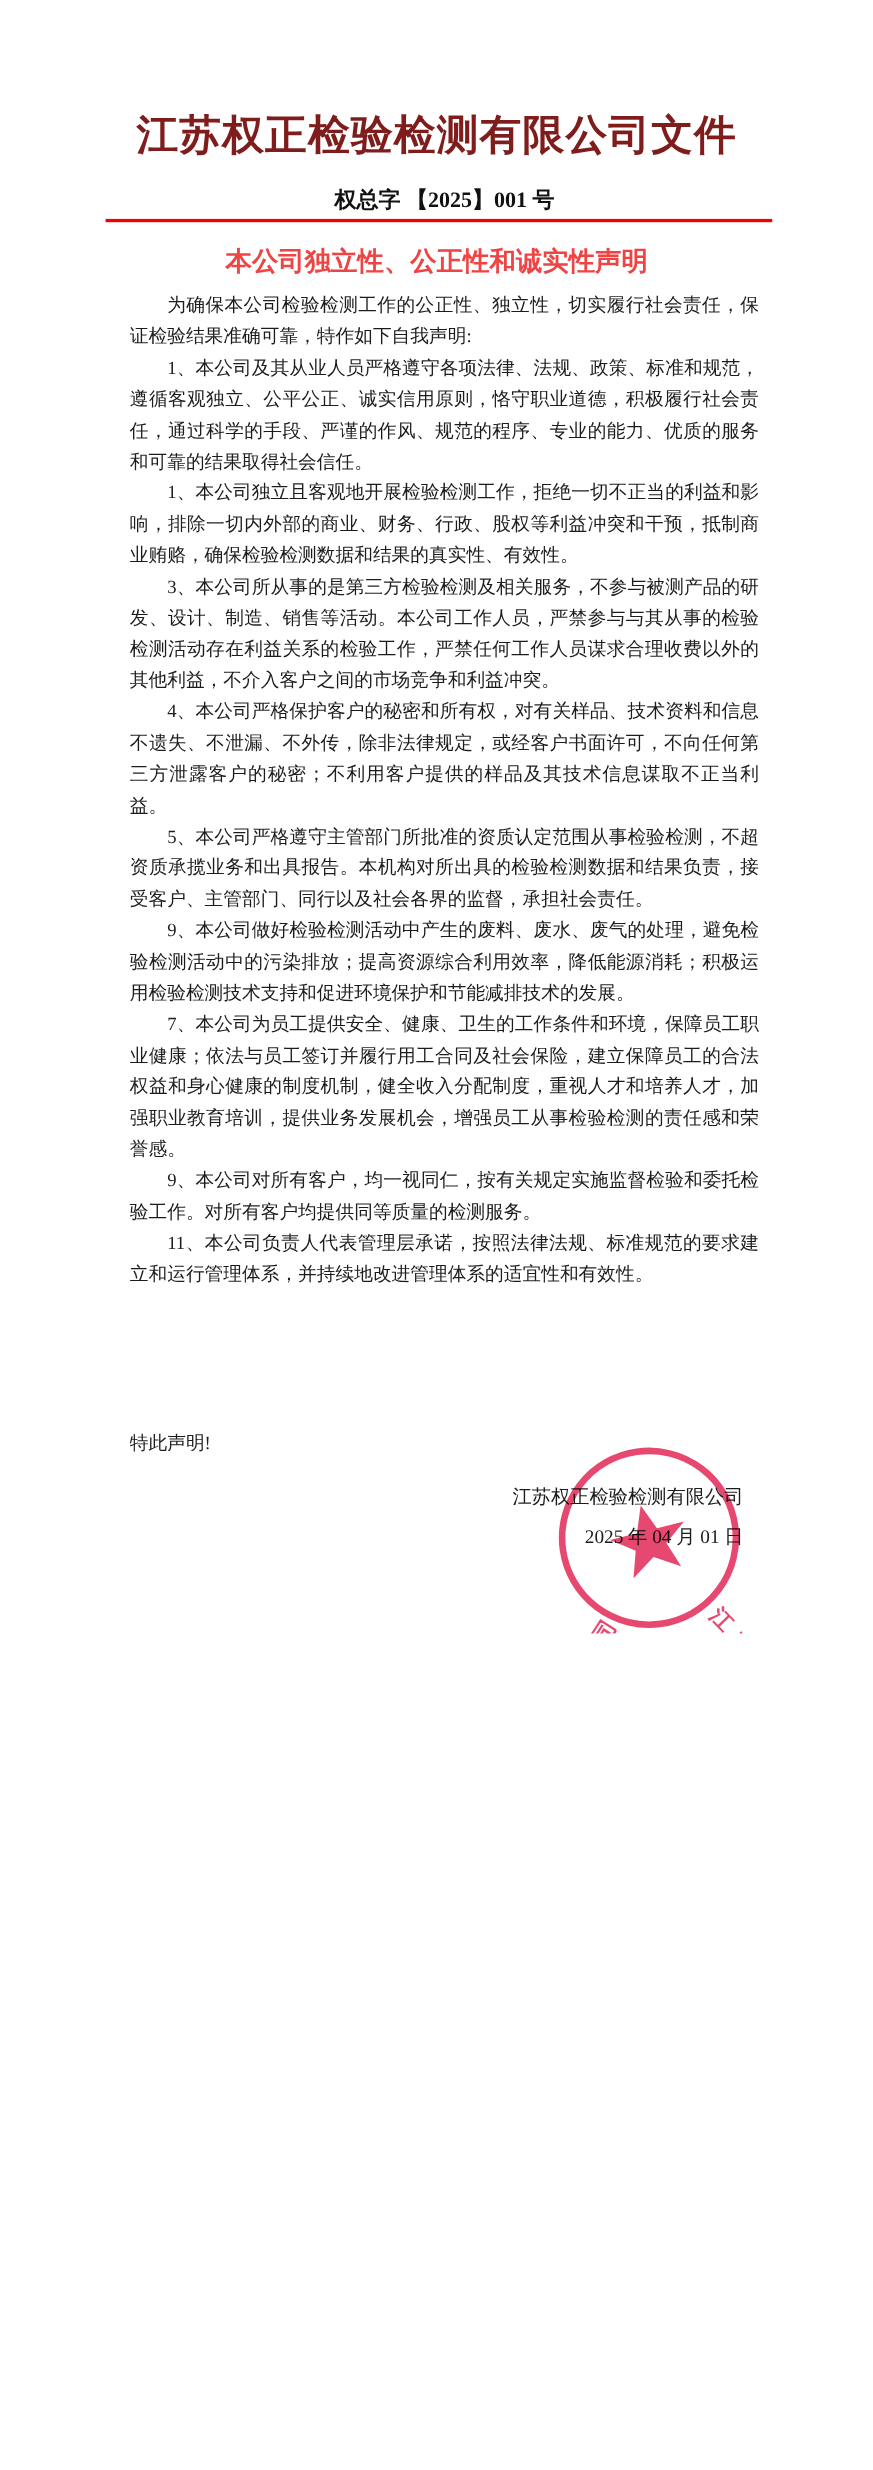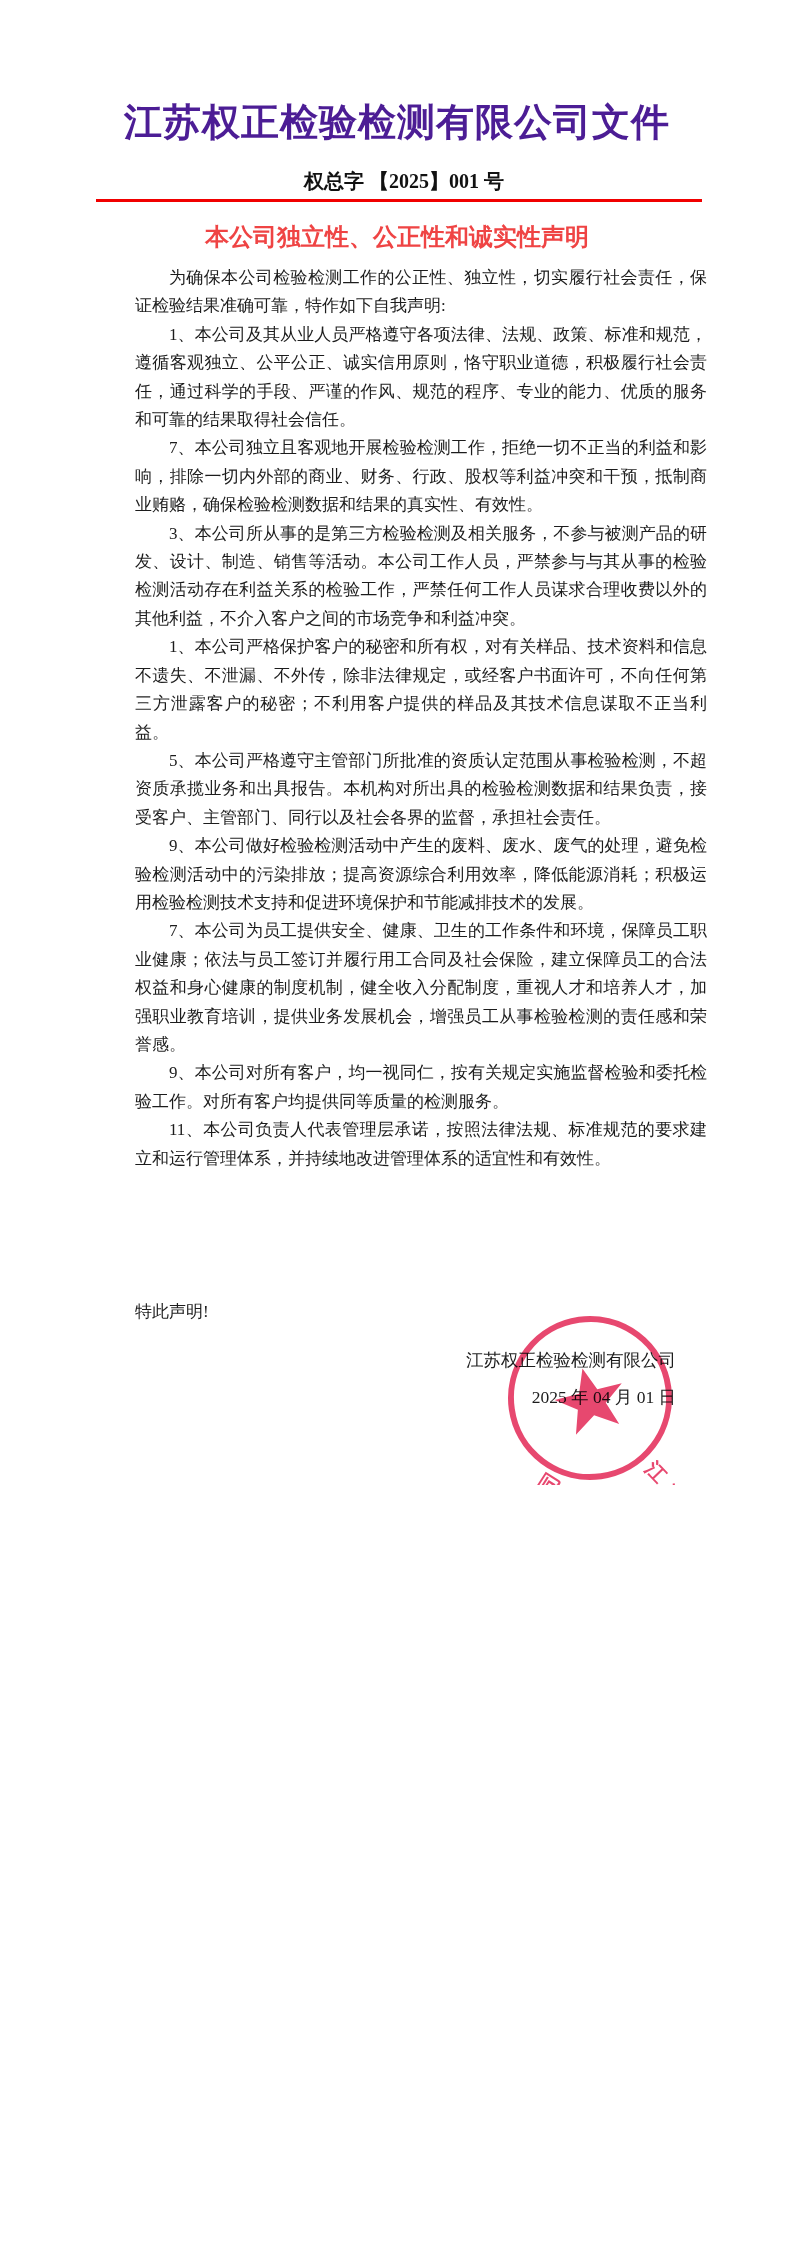--- a/index.html
+++ b/index.html
@@ -18,21 +18,21 @@
   }
   .doc-title {
     position: absolute;
     top: 97px;
     left: 0;
     right: 0;
     text-align: center;
     font-size: 38px;
     font-weight: bold;
     letter-spacing: 1px;
-    color: #4c1d95;
+    color: #7f1d1d;
     white-space: nowrap;
   }
   .doc-number {
     position: absolute;
     top: 168px;
     left: 0;
     right: 0;
     text-align: center;
     font-size: 20px;
     font-weight: bold;
@@ -55,21 +55,21 @@
     right: 0;
     text-align: center;
     font-size: 24px;
     font-weight: bold;
     color: #ef4444;
     white-space: nowrap;
   }
   .body-text {
     position: absolute;
     top: 264px;
-    left: 135px;
+    left: 118px;
     width: 572px;
     font-size: 17px;
     line-height: 28.4px;
     text-align: justify;
   }
   .body-text p {
     margin: 0;
     text-indent: 2em;
   }
   .closing {
@@ -105,23 +105,23 @@
 
   <div class="doc-number">权总字 【2025】001 号</div>
 
   <div class="red-rule"></div>
 
   <div class="statement-heading">本公司独立性、公正性和诚实性声明</div>
 
   <div class="body-text">
     <p>为确保本公司检验检测工作的公正性、独立性，切实履行社会责任，保证检验结果准确可靠，特作如下自我声明:</p>
     <p>1、本公司及其从业人员严格遵守各项法律、法规、政策、标准和规范，遵循客观独立、公平公正、诚实信用原则，恪守职业道德，积极履行社会责任，通过科学的手段、严谨的作风、规范的程序、专业的能力、优质的服务和可靠的结果取得社会信任。</p>
-    <p>7、本公司独立且客观地开展检验检测工作，拒绝一切不正当的利益和影响，排除一切内外部的商业、财务、行政、股权等利益冲突和干预，抵制商业贿赂，确保检验检测数据和结果的真实性、有效性。</p>
+    <p>1、本公司独立且客观地开展检验检测工作，拒绝一切不正当的利益和影响，排除一切内外部的商业、财务、行政、股权等利益冲突和干预，抵制商业贿赂，确保检验检测数据和结果的真实性、有效性。</p>
     <p>3、本公司所从事的是第三方检验检测及相关服务，不参与被测产品的研发、设计、制造、销售等活动。本公司工作人员，严禁参与与其从事的检验检测活动存在利益关系的检验工作，严禁任何工作人员谋求合理收费以外的其他利益，不介入客户之间的市场竞争和利益冲突。</p>
-    <p>1、本公司严格保护客户的秘密和所有权，对有关样品、技术资料和信息不遗失、不泄漏、不外传，除非法律规定，或经客户书面许可，不向任何第三方泄露客户的秘密；不利用客户提供的样品及其技术信息谋取不正当利益。</p>
+    <p>4、本公司严格保护客户的秘密和所有权，对有关样品、技术资料和信息不遗失、不泄漏、不外传，除非法律规定，或经客户书面许可，不向任何第三方泄露客户的秘密；不利用客户提供的样品及其技术信息谋取不正当利益。</p>
     <p>5、本公司严格遵守主管部门所批准的资质认定范围从事检验检测，不超资质承揽业务和出具报告。本机构对所出具的检验检测数据和结果负责，接受客户、主管部门、同行以及社会各界的监督，承担社会责任。</p>
     <p>9、本公司做好检验检测活动中产生的废料、废水、废气的处理，避免检验检测活动中的污染排放；提高资源综合利用效率，降低能源消耗；积极运用检验检测技术支持和促进环境保护和节能减排技术的发展。</p>
     <p>7、本公司为员工提供安全、健康、卫生的工作条件和环境，保障员工职业健康；依法与员工签订并履行用工合同及社会保险，建立保障员工的合法权益和身心健康的制度机制，健全收入分配制度，重视人才和培养人才，加强职业教育培训，提供业务发展机会，增强员工从事检验检测的责任感和荣誉感。</p>
     <p>9、本公司对所有客户，均一视同仁，按有关规定实施监督检验和委托检验工作。对所有客户均提供同等质量的检测服务。</p>
     <p>11、本公司负责人代表管理层承诺，按照法律法规、标准规范的要求建立和运行管理体系，并持续地改进管理体系的适宜性和有效性。</p>
     <p class="closing">特此声明!</p>
   </div>
 
   <div class="signature-block">
     <div>江苏权正检验检测有限公司</div>

